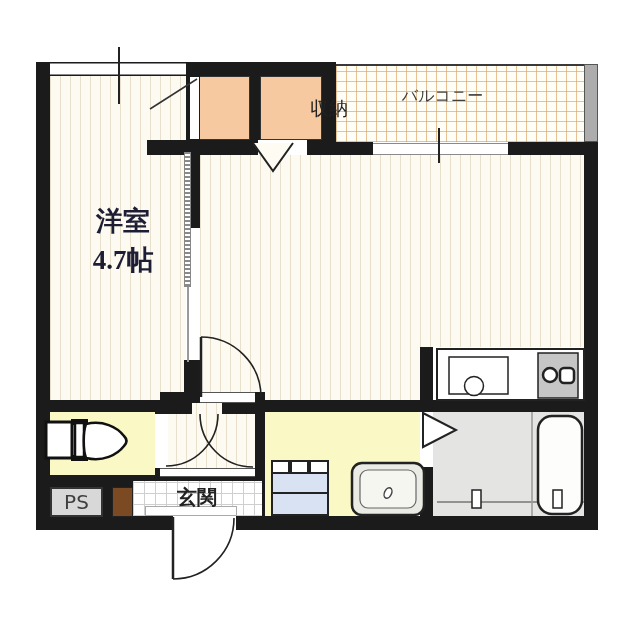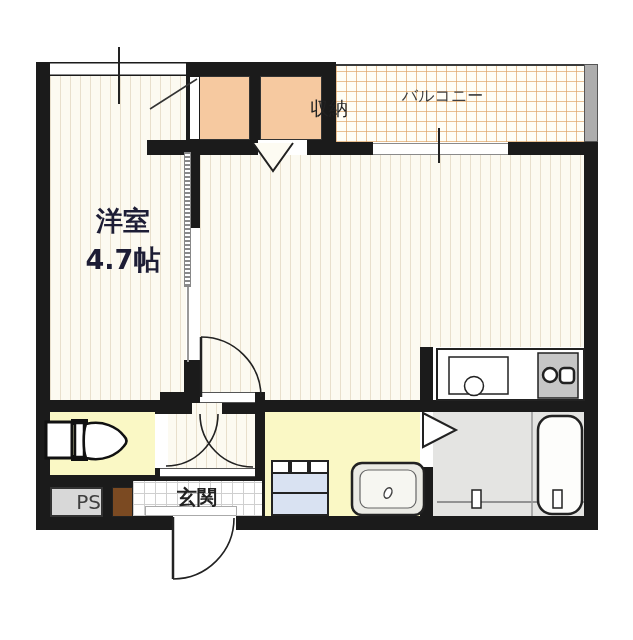--- a/index.html
+++ b/index.html
@@ -88,21 +88,21 @@
   <div class="abs wall" style="left:420px;top:467px;width:13px;height:49px;"></div>
   <div class="abs wall" style="left:36px;top:475px;width:130px;height:55px;"></div>
   <div class="abs threshold" style="left:160px;top:468px;width:95px;height:9px;"></div>
   <div class="abs wall" style="left:184px;top:360px;width:16px;height:35px;"></div>
 
   <div class="abs dotted-door" style="left:184px;top:152px;width:7px;height:135px;"></div>
   <div class="abs" style="left:187px;top:287px;width:2px;height:75px;background:#999;"></div>
 
   <div class="abs genkan" style="left:133px;top:477px;width:129px;height:39px;"></div>
   <div class="abs" style="left:145px;top:506px;width:92px;height:10px;background:#fff;border:1px solid #aaa;"></div>
-  <div class="abs" style="left:50px;top:487px;width:53px;height:30px;background:#D8D8D8;border:2px solid #333;display:flex;align-items:center;justify-content:flex-end;">
+  <div class="abs" style="left:50px;top:487px;width:53px;height:30px;background:#D8D8D8;border:2px solid #333;display:flex;align-items:center;justify-content:center;">
     <span class="small-lbl" style="font-size:20px;">PS</span>
   </div>
   <div class="abs" style="left:112px;top:487px;width:21px;height:30px;background:#7B4A22;border:1px solid #222;"></div>
 
   <svg width="633" height="640" viewBox="0 0 633 640">
 
     <line x1="119" y1="47" x2="119" y2="104" stroke="#222" stroke-width="2"></line>
     <line x1="439" y1="128" x2="439" y2="163" stroke="#222" stroke-width="2"></line>
 
     <line x1="150" y1="109" x2="197" y2="79" stroke="#333" stroke-width="1.5"></line>
@@ -161,18 +161,18 @@
     <g>
       <rect x="46" y="422" width="26" height="36" fill="#fff" stroke="#111" stroke-width="3"></rect>
       <rect x="71" y="419" width="17" height="6" fill="#111"></rect>
       <rect x="71" y="455" width="17" height="6" fill="#111"></rect>
       <rect x="75" y="423" width="9" height="34" fill="#fff" stroke="#111" stroke-width="2.5"></rect>
       <path d="M86,424 C103,420 117,427 124,436 Q129,441 124,446 C117,455 103,462 86,458 C83,450 83,432 86,424 Z" fill="#fff" stroke="#111" stroke-width="2.5"></path>
     </g>
   </svg>
 
   <div class="lbl room-name" style="left:78px;top:203px;width:90px;font-size:27px;text-align:center;">洋室</div>
-  <div class="lbl room-name" style="left:70px;top:242px;width:106px;font-size:27px;">4.7帖</div>
+  <div class="lbl room-name" style="left:70px;top:242px;width:106px;font-size:27px;font-family:Liberation Serif, serif;">4.7帖</div>
   <div class="lbl" style="left:262px;top:96px;width:48px;text-align:left;font-size:19px;margin-left:48px;">収納</div>
   <div class="lbl small-lbl" style="left:385px;top:86px;width:115px;font-size:16px;">バルコニー</div>
   <div class="lbl" style="left:162px;top:484px;width:70px;text-align:center;font-size:20px;font-weight:600;">玄関</div>
 
 </div>
 
 </body></html>

